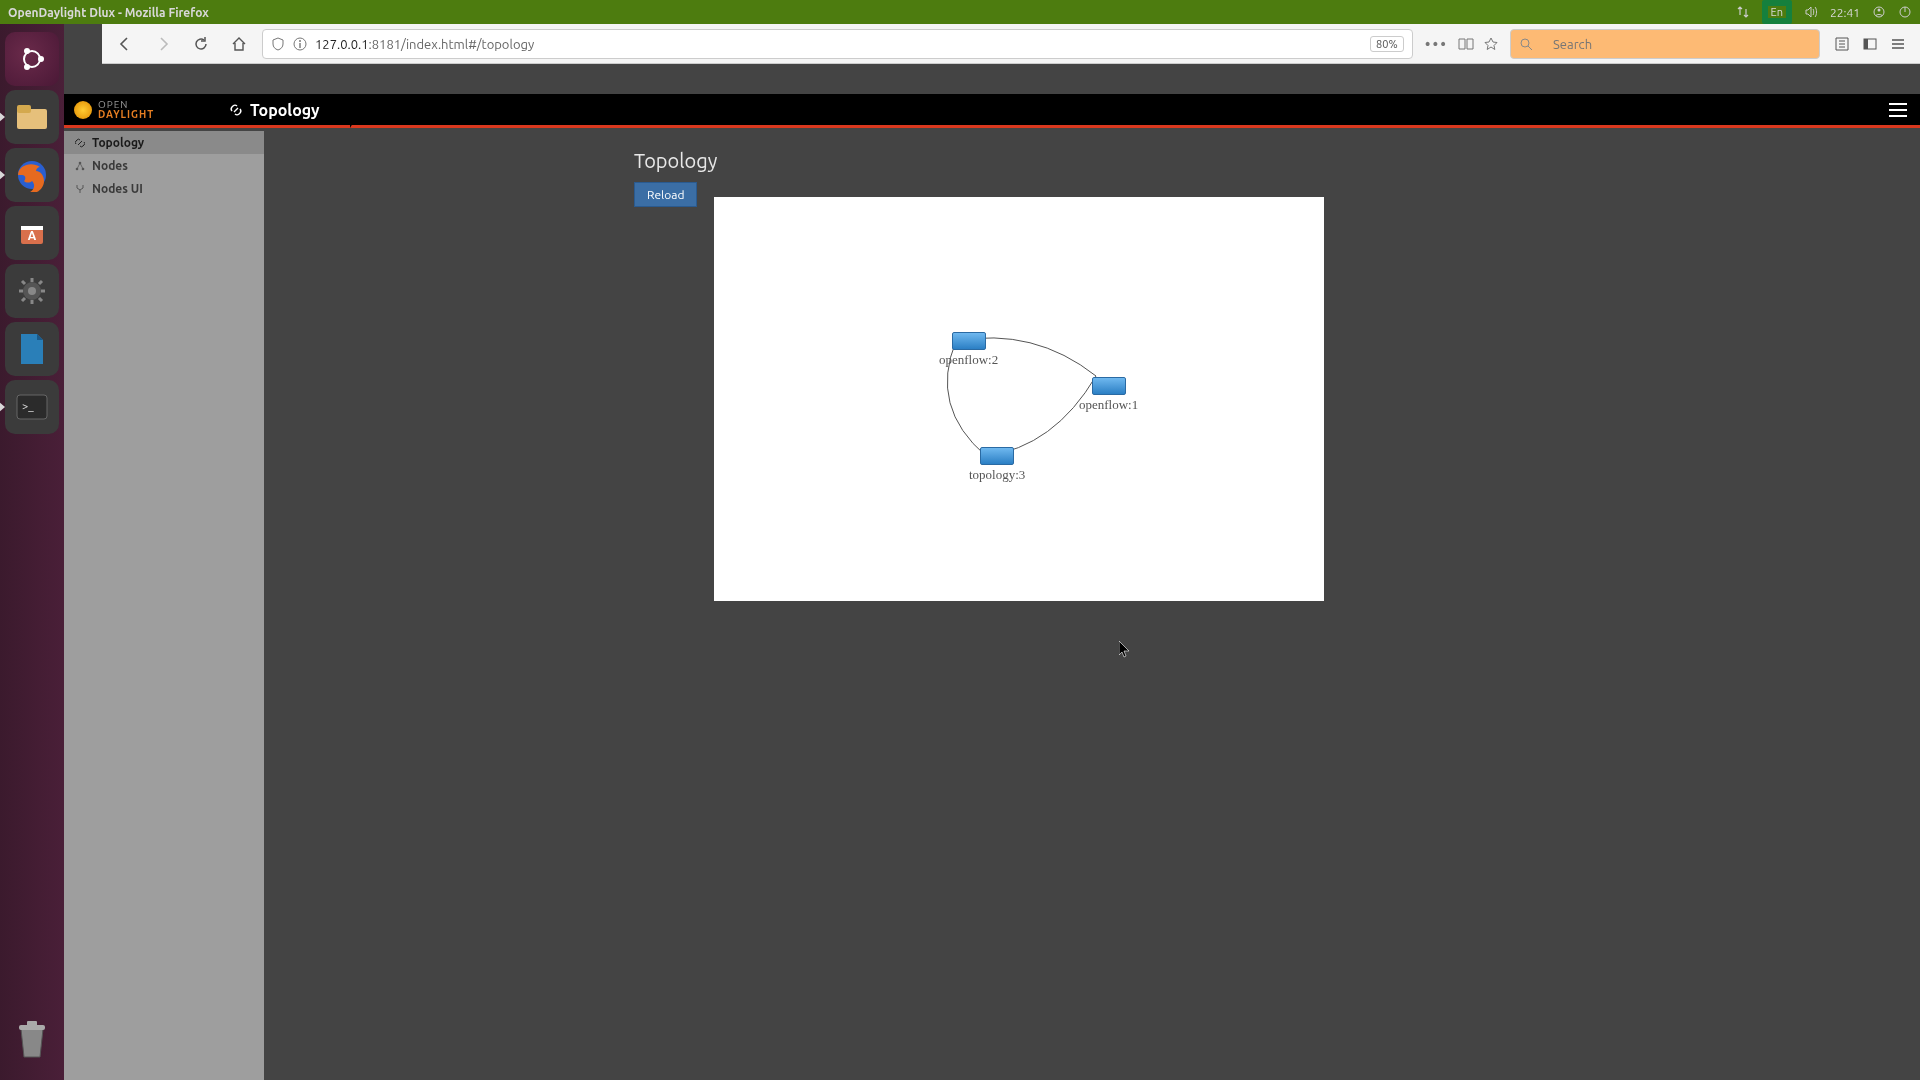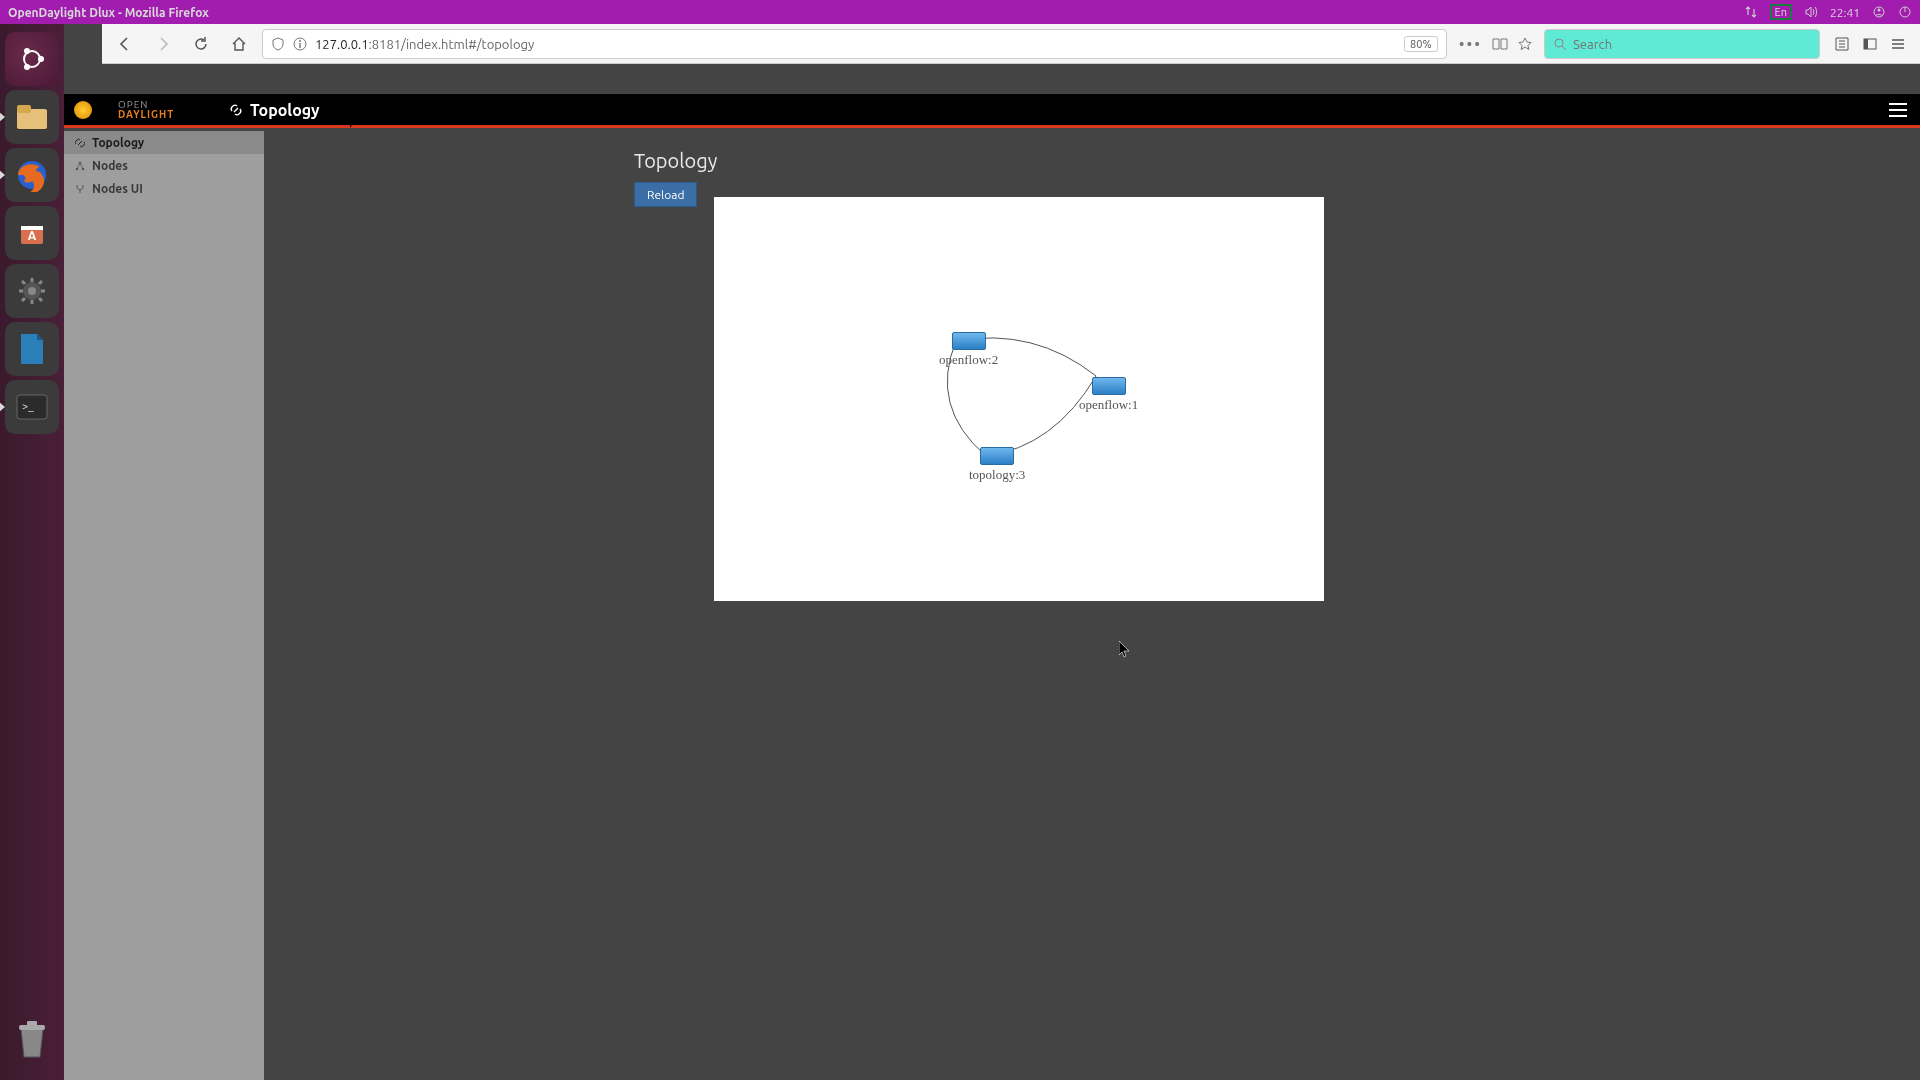--- a/index.html
+++ b/index.html
@@ -1,20 +1,20 @@
 <!DOCTYPE html>
 <html><head>
 <meta charset="utf-8">
 <style>
 * { margin: 0; padding: 0; box-sizing: border-box; font-family: Ubuntu, "Segoe UI", Arial, sans-serif; }
 html, body { width: 1920px; height: 1080px; overflow: hidden; background: #000; }
 
 
 .top-panel {
-  height: 24px; background: #a21caf; color: #d8d8d8;
+  height: 24px; background: #4d7c0f; color: #d8d8d8;
   display: flex; align-items: center; font-size: 12px;
   padding: 0 8px; justify-content: space-between;
 }
 .top-panel .title { font-weight: bold; }
 .top-panel .tray { display: flex; align-items: center; gap: 12px; }
 .tray-icon { width: 14px; height: 14px; display: inline-flex; align-items: center; justify-content: center; }
 
 
 .dock {
   position: absolute; left: 0; top: 24px; width: 64px; height: 1056px;
@@ -77,22 +77,22 @@
   flex: 1; height: 30px; background: #fff; border: 1px solid #ccc; border-radius: 4px;
   display: flex; align-items: center; padding: 0 8px; gap: 8px; font-size: 13px; color: #666;
 }
 .url-bar .url-text { flex: 1; color: #666; }
 .url-bar .url-text .host { color: #222; }
 .zoom-badge {
   font-size: 11px; border: 1px solid #ccc; border-radius: 3px; padding: 1px 5px; color: #555;
 }
 .url-actions { display: flex; align-items: center; gap: 10px; color: #777; padding: 0 4px; }
 .search-box {
-  width: 276px; height: 30px; background: #5eead4; border: 1px solid #ccc; border-radius: 4px;
-  display: flex; align-items: center; padding: 0 8px; gap: 6px; color: #888; font-size: 13px;
+  width: 310px; height: 30px; background: #fdba74; border: 1px solid #ccc; border-radius: 4px;
+  display: flex; align-items: center; padding: 0 8px; gap: 20px; color: #888; font-size: 13px;
 }
 .search-box input {
   border: none; outline: none; flex: 1; font-size: 13px; color: #333; background: transparent;
 }
 .ff-right-icons { display: flex; align-items: center; gap: 12px; color: #555; padding: 0 6px; }
 
 
 .odl-app {
   position: absolute; left: 0; right: 0; top: 70px; bottom: 0;
   background: #444; color: #eee;
@@ -102,21 +102,21 @@
   border-bottom: 3px solid #d9381e;
 }
 .odl-logo {
   width: 150px; display: flex; align-items: center; gap: 6px; padding-left: 10px;
   background: #000;
 }
 .odl-logo .logo-mark {
   width: 18px; height: 18px; background: radial-gradient(circle, #ffcc33, #e08a00);
   border-radius: 50%;
 }
-.odl-logo .logo-text { line-height: 1; font-size: 10px; margin-left: 20px; }
+.odl-logo .logo-text { line-height: 1; font-size: 10px; }
 .odl-logo .logo-text .l1 { color: #9a9a9a; letter-spacing: 1px; }
 .odl-logo .logo-text .l2 { color: #e67e22; font-weight: bold; letter-spacing: 1px; }
 .odl-tab {
   position: relative; background: #000; color: #fff; display: flex; align-items: center;
   padding: 0 30px 0 14px; font-size: 16px; font-weight: bold; gap: 6px;
 }
 .odl-tab::after {
   content: ""; position: absolute; right: -20px; top: 0; width: 0; height: 0;
   border-top: 0 solid transparent; border-bottom: 34px solid transparent;
   border-left: 20px solid #000;
@@ -163,21 +163,21 @@
 <body>
 
 <div class="top-panel">
   <div class="title">OpenDaylight Dlux - Mozilla Firefox</div>
   <div class="tray">
     <span class="tray-icon">
       <svg width="14" height="14" viewBox="0 0 14 14">
           <path d="M4 2v8M10 4v8M2 4l2-2 2 2M8 10l2 2 2-2" stroke="#ccc" stroke-width="1.2" fill="none"></path>
         </svg>
     </span>
-    <span style="font-size:11px;border:2px solid #15803d;padding:0 3px;border-radius:2px;">En</span>
+    <span style="font-size:11px;border:6px solid #15803d;padding:0 3px;border-radius:2px;">En</span>
     <span class="tray-icon">
       <svg width="14" height="14" viewBox="0 0 14 14">
           <path d="M2 5h2l3-3v10l-3-3H2zM9 4c1 1 1 5 0 6M11 2c2 2 2 8 0 10" stroke="#ccc" stroke-width="1" fill="none"></path>
         </svg>
     </span>
     <span>22:41</span>
     <span class="tray-icon">
       <svg width="14" height="14" viewBox="0 0 14 14">
           <circle cx="7" cy="7" r="5" stroke="#ccc" fill="none"></circle>
           <circle cx="7" cy="5" r="1.5" fill="#ccc"></circle>

